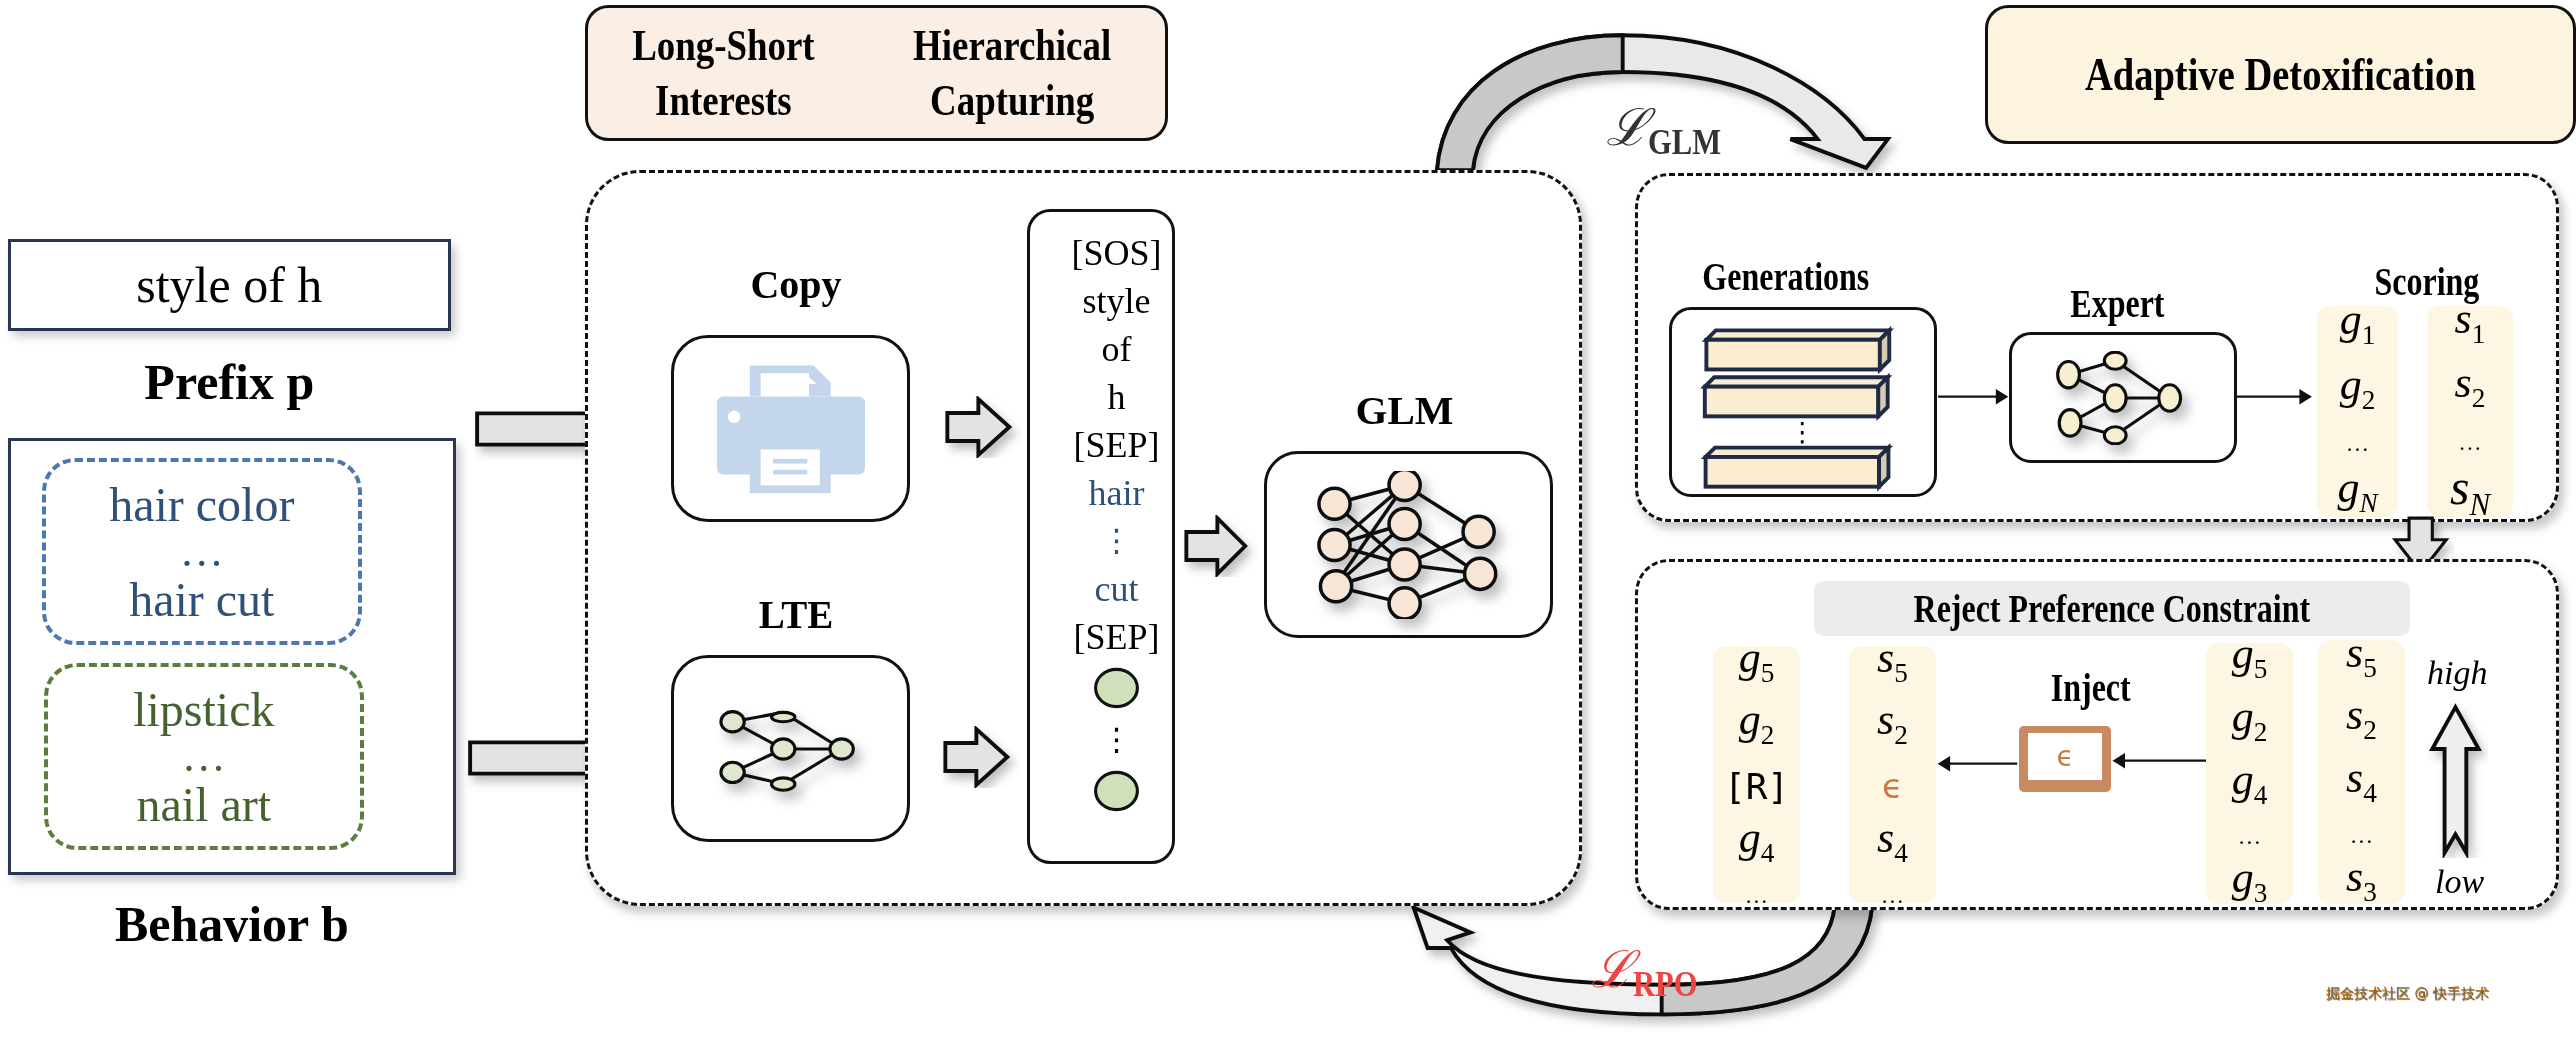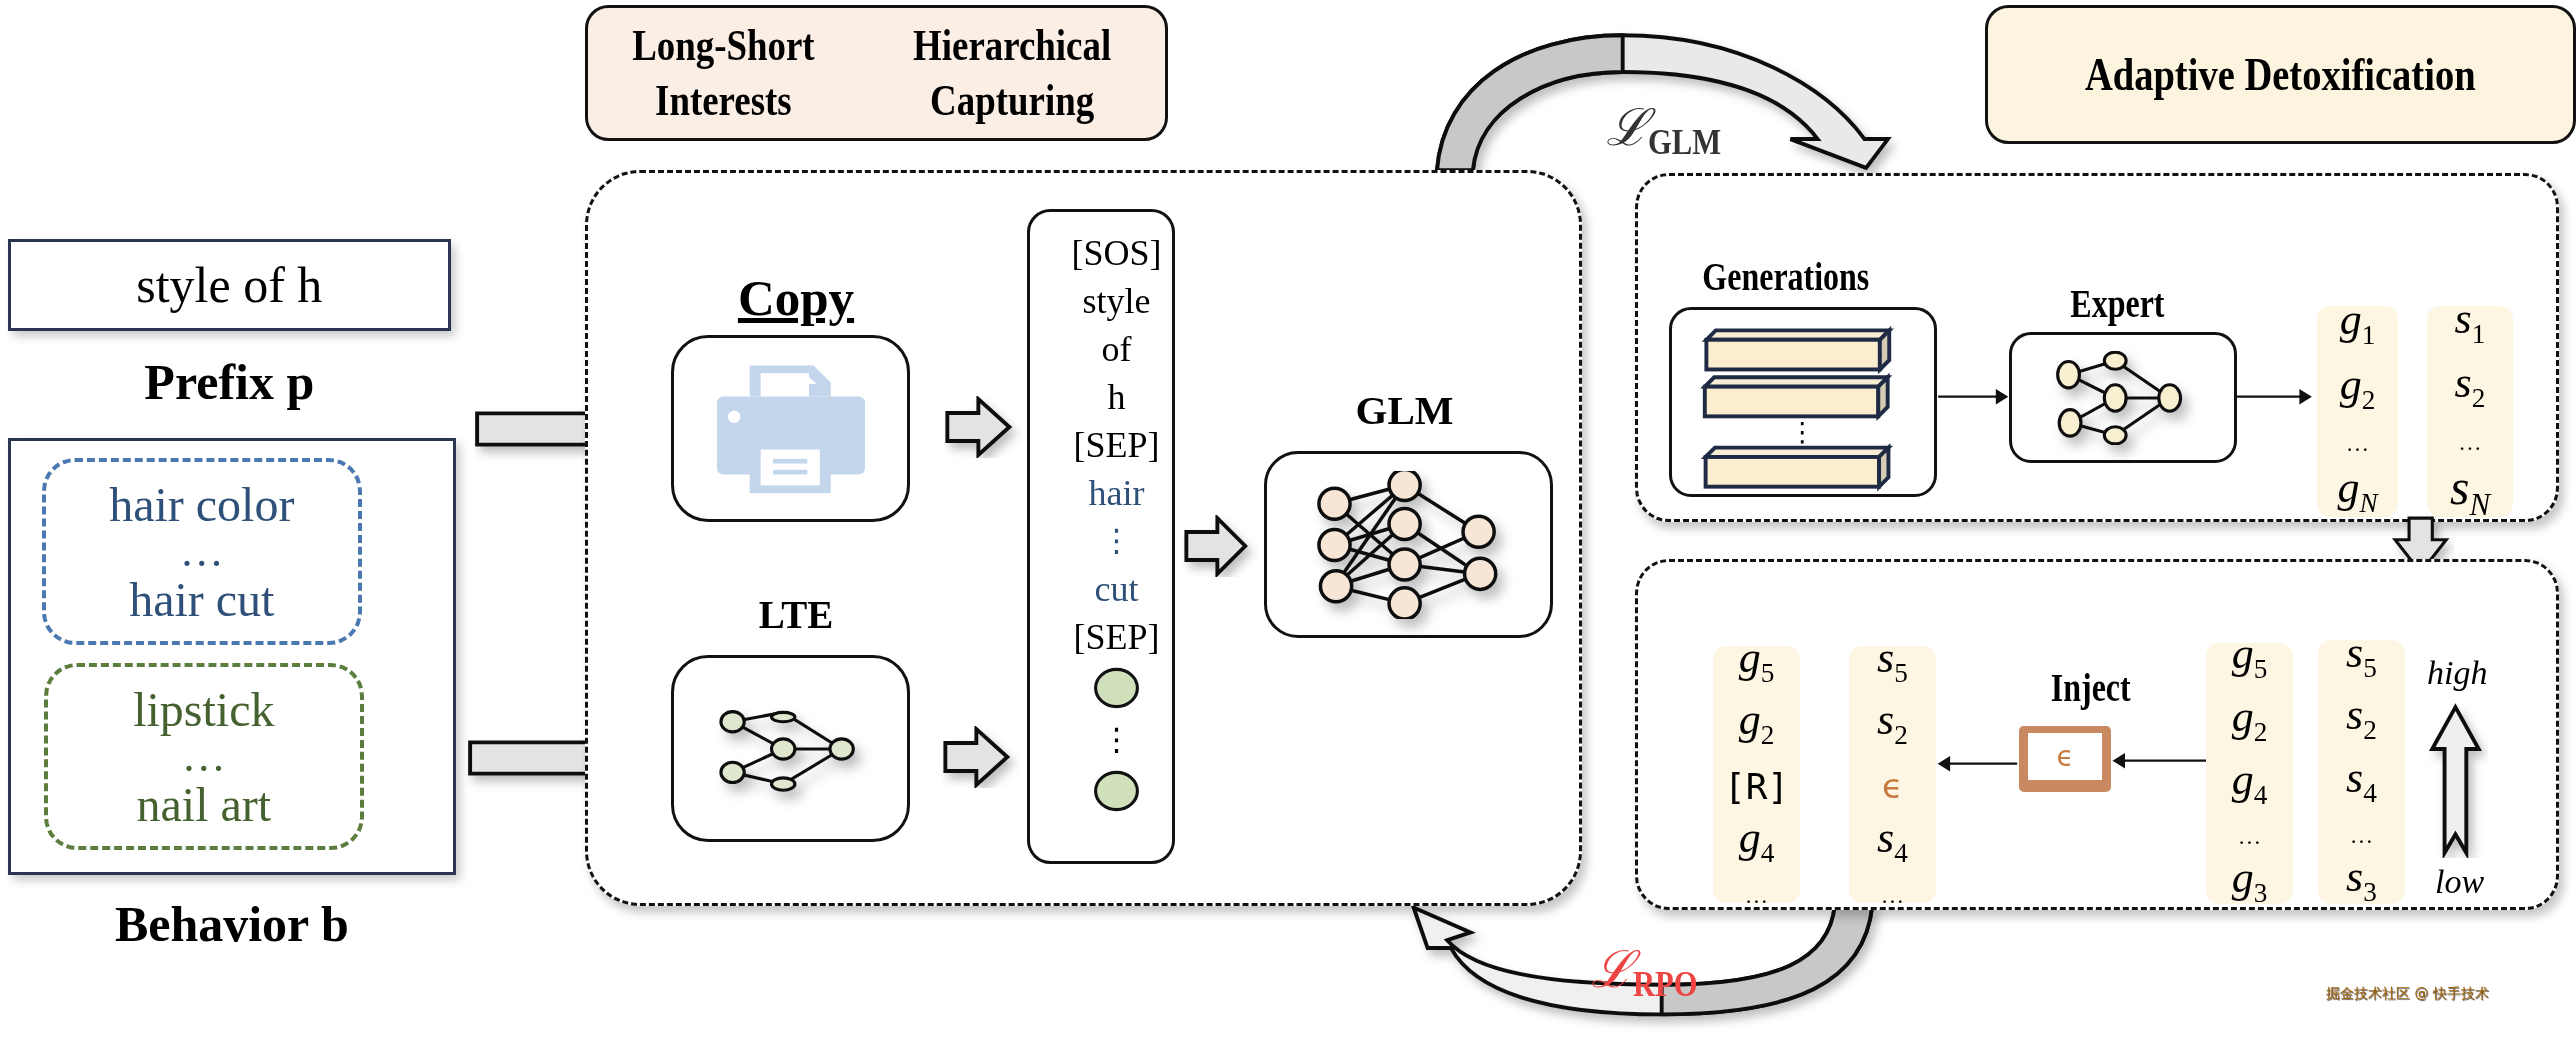--- a/index.html
+++ b/index.html
@@ -65,21 +65,21 @@
   <path d="M4,30 L160,30 L160,6 L230,50 L160,94 L160,70 L4,70 Z" fill="#e3e3e3" stroke="#111" stroke-width="5" filter="url(#sh)"></path>
 </svg>
 
 <div class="abs center title-box" style="left:585px;top:4.7px;width:577px;height:130px;background:#fbeee5;font-size:45px;flex-direction:row;line-height:55px;">
   <span>Long-Short Interests</span>
   <span>Hierarchical Capturing</span>
 </div>
 
 <div class="abs dash-panel shadow" style="left:585px;top:170px;width:997px;height:736px;box-sizing:border-box;"></div>
 
-<div class="abs center label-bold" style="left:671px;top:270px;width:250px;height:55px;font-size:51px;text-decoration:underline;">Copy</div>
+<div class="abs center label-bold" style="left:671px;top:257px;width:250px;height:55px;font-size:40px;">Copy</div>
 <div class="abs center solid-box" style="left:671px;top:335px;width:239px;height:187px;box-sizing:border-box;">
   <svg width="148" height="133" viewBox="0 0 190 170">
     <path d="M42,4 L124,4 L146,26 L146,44 L42,44 Z" fill="#c3d6ec"></path>
     <rect x="56" y="14" width="62" height="34" fill="#fff"></rect>
     <path d="M112,14 L128,28 L112,28 Z" fill="#fff"></path>
     <rect x="0" y="44" width="190" height="100" rx="8" fill="#c3d6ec"></rect>
     <circle cx="22" cy="70" r="8" fill="#fff"></circle>
     <rect x="42" y="100" width="104" height="68" fill="#c3d6ec"></rect>
     <rect x="56" y="112" width="76" height="46" fill="#fff"></rect>
     <rect x="72" y="124" width="44" height="6" fill="#c3d6ec"></rect>
@@ -229,39 +229,45 @@
           <ellipse cx="80" cy="60" rx="14" ry="17"></ellipse>
           <ellipse cx="80" cy="108" rx="14" ry="11"></ellipse>
         <ellipse cx="150" cy="60" rx="14" ry="17"></ellipse>
       </g>
     </svg>
   </div>
   <svg class="abs" style="left:599px;top:209px;" width="78" height="23.4" viewBox="0 0 100 30">
     <line x1="0" y1="15" x2="82" y2="15" stroke="#111" stroke-width="3"></line>
       <path d="M80,5 L96,15 L80,25 Z" fill="#111"></path>
   </svg>
+  <div class="abs center label-bold" style="left:687px;top:78px;width:203px;height:55px;font-size:39px;">
+    <span class="condensed">Scoring</span>
+  </div>
   <div class="abs stack col-pill" style="left:679px;top:130px;width:81px;height:211px;justify-content:center;">
     <span class="math" style="font-size:44px;line-height:50px;"><span>g</span><sub>1</sub></span>
     <span class="math" style="font-size:44px;line-height:50px;"><span>g</span><sub>2</sub></span>
     <span style="font-size:23.4px;line-height:39px;">…</span>
     <span class="math" style="font-size:44px;line-height:50px;"><span>g</span><sub style="font-style:italic;">N</sub></span>
   </div>
   <div class="abs stack col-pill" style="left:789px;top:130px;width:86px;height:211px;justify-content:center;">
     <span class="math" style="font-size:44px;line-height:50px;"><span>s</span><sub>1</sub></span>
     <span class="math" style="font-size:44px;line-height:50px;"><span>s</span><sub>2</sub></span>
     <span style="font-size:23.4px;line-height:39px;">…</span>
     <span class="math" style="font-size:50px;line-height:50px;"><span>s</span><sub style="font-style:italic;">N</sub></span>
   </div>
 </div>
 
 <svg class="abs" style="left:2392px;top:515px;" width="62" height="62" viewBox="0 0 80 80">
   <path d="M22,4 L52,4 L52,32 L70,32 L37,74 L4,32 L22,32 Z" fill="#e3e3e3" stroke="#111" stroke-width="4" filter="url(#sh)"></path>
 </svg>
 
 <div class="abs dash-panel shadow" style="left:1635px;top:559px;width:924px;height:351px;box-sizing:border-box;border-radius:34px;">
+  <div class="abs center label-bold" style="left:176px;top:19px;width:596px;height:55px;background:#ececec;border-radius:9.4px;font-size:39px;">
+    <span class="condensed">Reject Preference Constraint</span>
+  </div>
 
   <div class="abs stack col-pill" style="left:75px;top:84px;width:87px;height:257px;justify-content:center;">
     <span class="math" style="font-size:44px;line-height:48px;"><span>g</span><sub>5</sub></span>
     <span class="math" style="font-size:44px;line-height:48px;"><span>g</span><sub>2</sub></span>
     <span style="font-family:'DejaVu Sans Mono', monospace;font-size:36px;line-height:55px;">[R]</span>
     <span class="math" style="font-size:44px;line-height:48px;"><span>g</span><sub>4</sub></span>
     <span style="font-size:23.4px;line-height:39px;">…</span>
   </div>
   <div class="abs stack col-pill" style="left:211px;top:84px;width:87px;height:257px;justify-content:center;">
     <span class="math" style="font-size:44px;line-height:48px;"><span>s</span><sub>5</sub></span>

